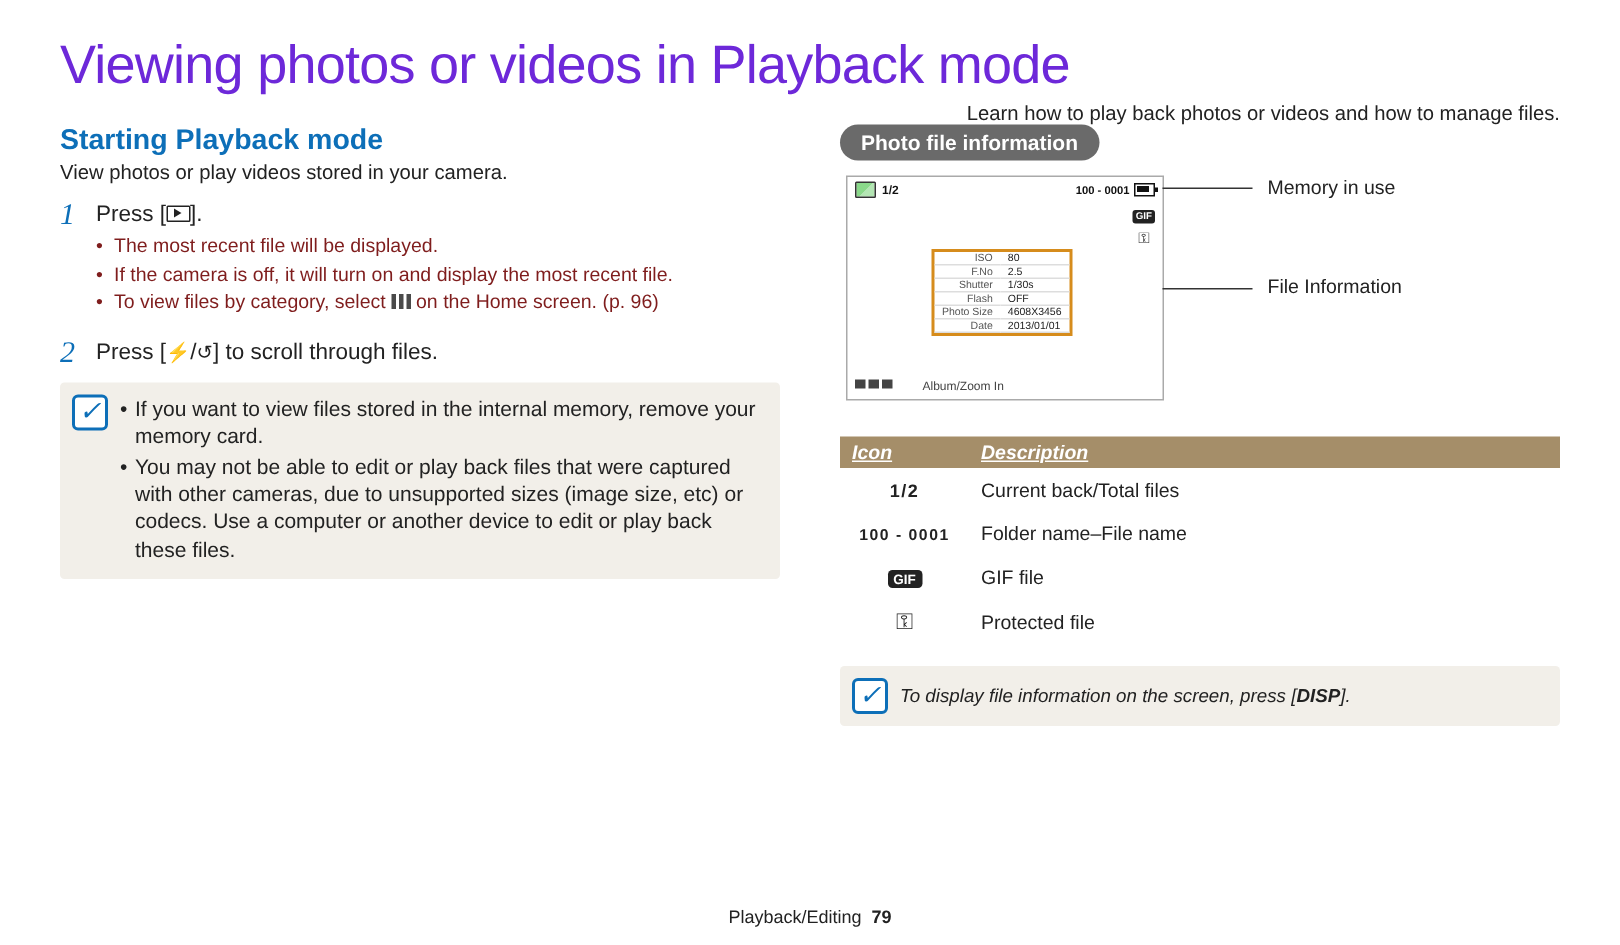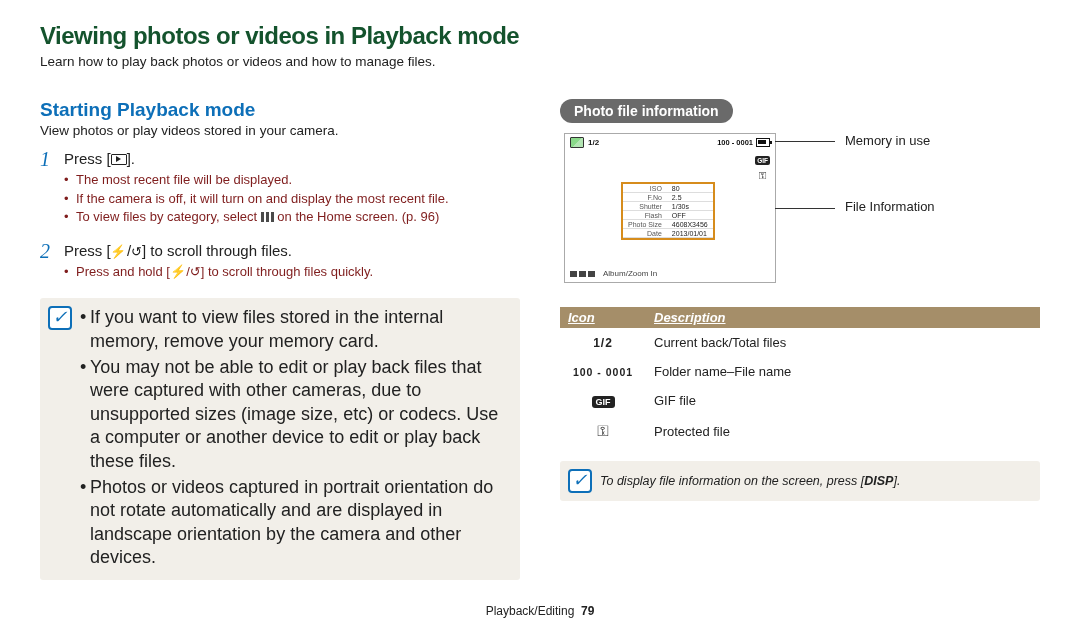--- a/index.html
+++ b/index.html
@@ -9,29 +9,30 @@
     height: 630px;
     background: #fff;
     font-family: "Segoe UI", Arial, sans-serif;
     color: #222;
   }
   .page {
     padding: 22px 40px 0 40px;
     box-sizing: border-box;
   }
   h1.title {
-    color: #14532d;
-    font-size: 24px;
-    font-weight: 700;
+    color: #6d28d9;
+    font-size: 36px;
+    font-weight: 400;
     margin: 0 0 4px 0;
     letter-spacing: -0.5px;
   }
   .subtitle {
     font-size: 13.5px;
-    margin: 0 0 30px 0;
+    margin: 0 0 0 0;
+    text-align: right;
   }
   .cols {
     display: flex;
     gap: 40px;
   }
   .col-left {
     width: 480px;
   }
   .col-right {
     width: 480px;
@@ -132,21 +133,21 @@
     font-family: "Times New Roman", serif;
     font-size: 18px;
     line-height: 18px;
     flex-shrink: 0;
     background: #fff;
   }
   .note-bullets {
     list-style: none;
     padding: 0;
     margin: 0;
-    font-size: 18px;
+    font-size: 14px;
     line-height: 1.3;
   }
   .note-bullets li {
     position: relative;
     padding-left: 10px;
     margin-bottom: 3px;
   }
   .note-bullets li::before {
     content: "•";
     position: absolute;
@@ -224,21 +225,21 @@
   .infobox td {
     padding: 0.5px 5px;
     border-bottom: 0.5px solid #ddd;
   }
   .infobox td:first-child { text-align: right; color: #555; }
   .screen-bottom {
     position: absolute;
     bottom: 4px; left: 5px;
     font-size: 8px;
     color: #444;
-    display: flex; gap: 8px; align-items: center;
+    display: flex; gap: 20px; align-items: flex-start;
   }
   .screen-bottom .btns {
     display: inline-flex; gap: 2px;
   }
   .screen-bottom .btns span {
     width: 7px; height: 6px; background:#444;
   }
   .callout-line {
     position: absolute;
     border-top: 1px solid #333;
@@ -340,35 +341,29 @@
             </ul>
           </div>
         </div>
 
         <div class="step">
           <div class="step-num">2</div>
           <div class="step-body">
             <div class="step-line">
               <span>Press [</span><span class="inline-bolt">⚡</span><span>/</span><span class="inline-timer">↺</span><span>] to scroll through files.</span>
             </div>
-            <ul class="bullets">
-              <li>
-                <span>Press and hold [</span><span class="inline-bolt">⚡</span><span>/</span><span class="inline-timer">↺</span><span>] to scroll through files quickly.</span>
-              </li>
-            </ul>
           </div>
         </div>
       </div>
 
       <div class="note-box">
         <div class="note-icon">✓</div>
         <ul class="note-bullets">
           <li>If you want to view files stored in the internal memory, remove your memory card.</li>
           <li>You may not be able to edit or play back files that were captured with other cameras, due to unsupported sizes (image size, etc) or codecs. Use a computer or another device to edit or play back these files.</li>
-          <li>Photos or videos captured in portrait orientation do not rotate automatically and are displayed in landscape orientation by the camera and other devices.</li>
         </ul>
       </div>
     </div>
 
     <div class="col-right">
       <div class="pill">Photo file information</div>
 
       <div class="screen-area">
         <div class="screen">
           <div class="screen-topbar">

